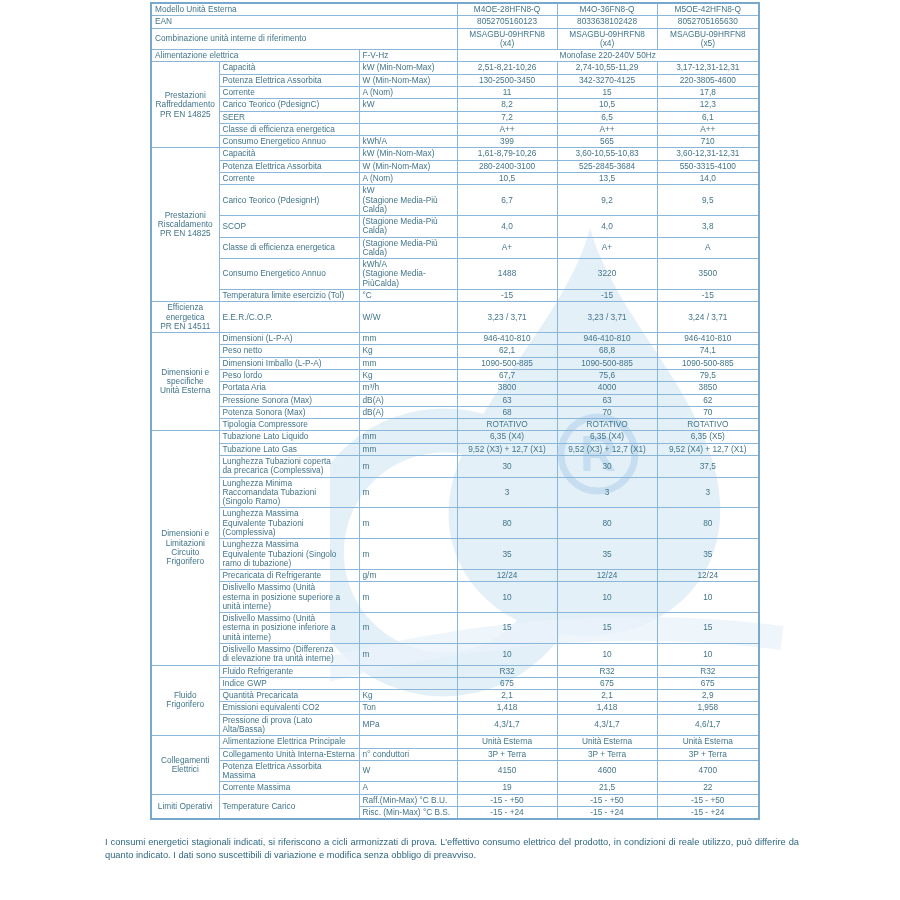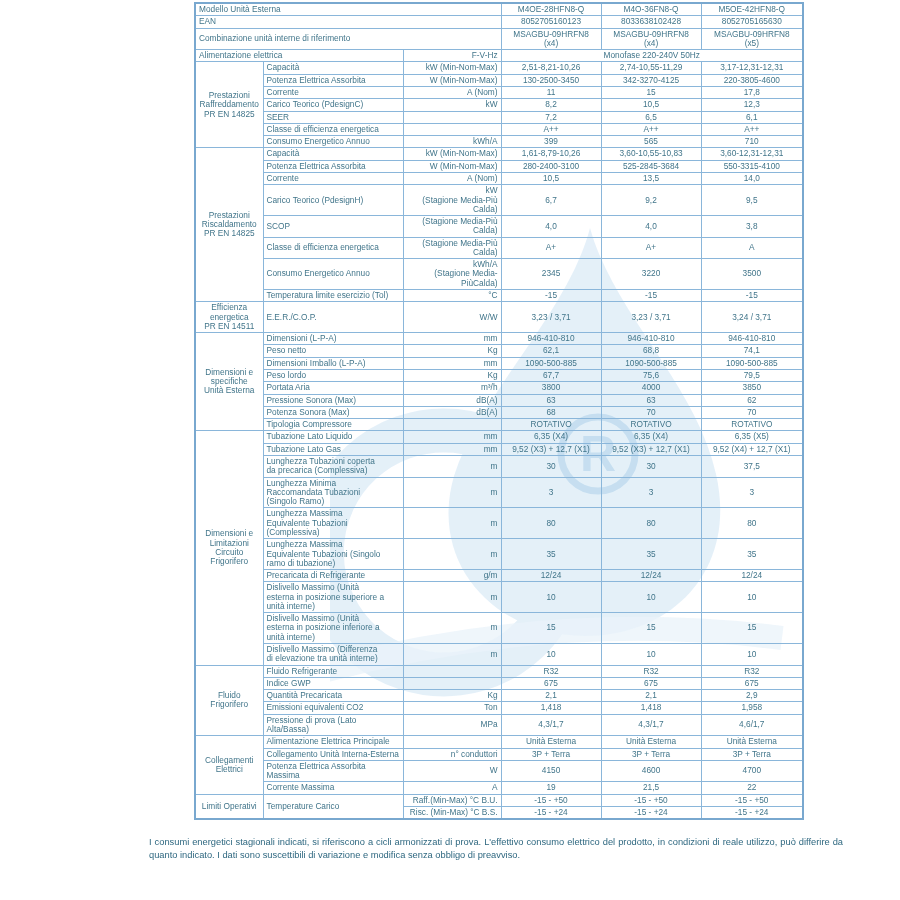--- a/index.html
+++ b/index.html
@@ -1,33 +1,33 @@
 <!DOCTYPE html>
 <html><head>
 <meta charset="utf-8">
 <style>
   html,body{margin:0;padding:0;}
   body{
     width:900px;height:900px;background:#ffffff;position:relative;overflow:hidden;
     font-family:"Liberation Sans",sans-serif;
   }
   .watermark{position:absolute;left:330px;top:218px;z-index:0;}
-  .content{position:relative;z-index:1;padding-left:44px;}
+  .content{position:relative;z-index:1;}
   .table-wrap{margin:2px 0 0 150px;width:608px;}
   table.spec{border-collapse:collapse;table-layout:fixed;width:608px;background:transparent;}
   table.spec td{
     border:1px solid #8ab6da;
     font-size:8.3px;line-height:1.12;color:#41758a;
     padding:1px 3px;vertical-align:middle;white-space:pre-line;overflow:hidden;
   }
   table.spec{border:2px solid #79a8cf;}
   tr.sec-start td{border-top:1.5px solid #6ba0c8;}
   td.sec{text-align:center;}
   td.lbl{text-align:left;}
-  td.unit{text-align:right;}
+  td.unit{text-align:left;}
   td.val{text-align:center;}
   td.span-val{text-align:center;}
   .notes{margin:16px 95px 0 105px;width:694px;}
   .notes p{
     font-size:9.3px;line-height:1.34;color:#2f6880;text-align:justify;
     margin:0 0 1.5px 0;
   }
   .notes p.gap{margin-top:8px;}
 </style>
 </head>
@@ -185,21 +185,21 @@
             <td class="lbl">Classe di efficienza energetica</td>
             <td class="unit">(Stagione Media-Più Calda)</td>
             <td class="val">A+</td>
             <td class="val">A+</td>
             <td class="val">A</td>
           </tr>
           <tr>
             <td class="lbl">Consumo Energetico Annuo</td>
             <td class="unit">kWh/A
 (Stagione Media-PiùCalda)</td>
-            <td class="val">2345</td>
+            <td class="val">1488</td>
             <td class="val">3220</td>
             <td class="val">3500</td>
           </tr>
           <tr>
             <td class="lbl">Temperatura limite esercizio (Tol)</td>
             <td class="unit">°C</td>
             <td class="val">-15</td>
             <td class="val">-15</td>
             <td class="val">-15</td>
           </tr>

